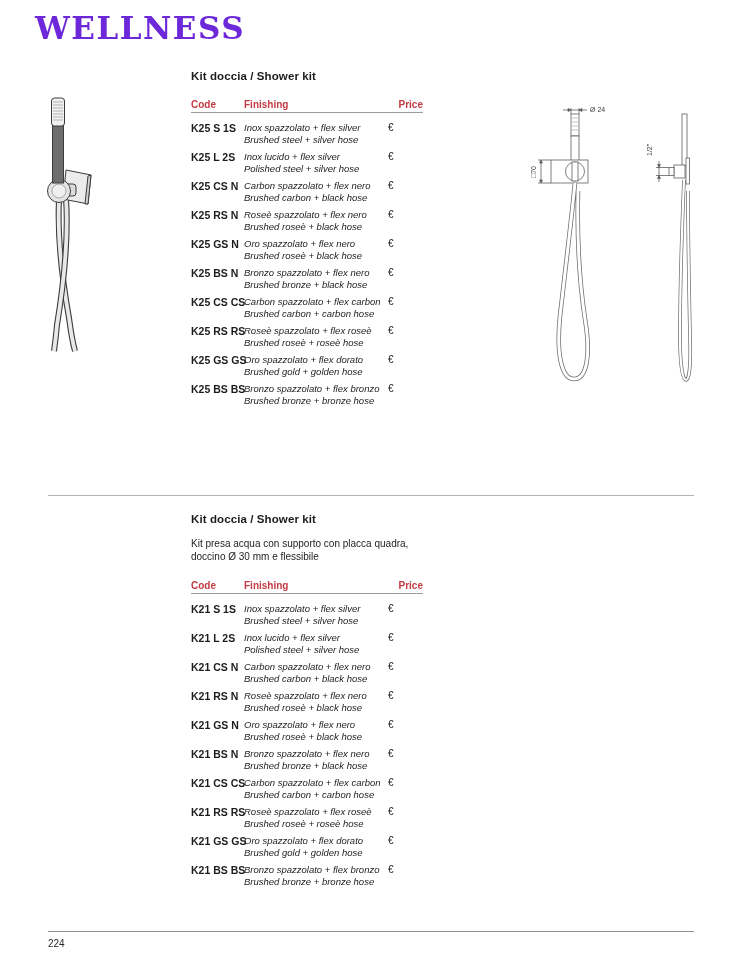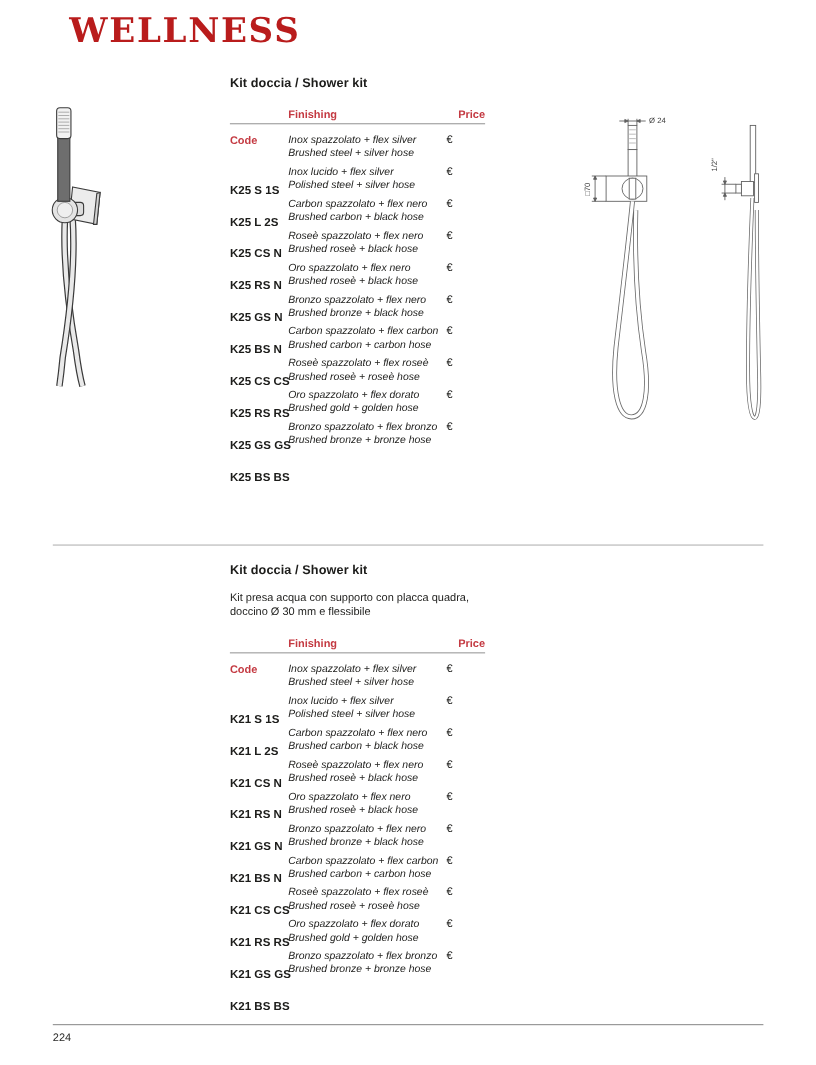--- a/index.html
+++ b/index.html
@@ -1,48 +1,48 @@
 <!DOCTYPE html>
 <html><head>
 <meta charset="utf-8">
 <style>
   * { margin:0; padding:0; box-sizing:border-box; }
   html,body { background:#ffffff; }
   body { font-family:"Liberation Sans", sans-serif; color:#1c1c1a; }
   .page { position:relative; width:742px; height:968px; background:#fff; overflow:hidden; }
 
   .page-title {
-    position:absolute; left:63px; top:10px;
+    position:absolute; left:35px; top:10px;
     font-family:"DejaVu Serif", serif; font-weight:bold;
-    font-size:31px; letter-spacing:1.5px; color:#b91c1c;
+    font-size:31px; letter-spacing:1.5px; color:#6d28d9;
   }
 
   .section { position:absolute; left:0; width:742px; }
   .sec1 { top:0; height:495px; }
   .sec2 { top:443px; height:495px; }
 
   .illus { position:absolute; }
-  .sec-body { position:absolute; left:209px; width:232px; }
+  .sec-body { position:absolute; left:191px; width:232px; }
   .sec1 .sec-body { top:70px; }
   .sec2 .sec-body { top:70px; }
 
   .sec-heading { font-size:11.5px; font-weight:bold; letter-spacing:.1px; margin-bottom:13px; }
   .desc { font-size:10px; line-height:12.5px; margin-bottom:5px; color:#232321; }
 
   .ktable { margin-top:17px; }
   .thead {
     position:relative; height:14px; font-size:10px; font-weight:bold;
     border-bottom:1px solid #9b9b9b; padding-bottom:6px; margin-bottom:9px;
   }
-  .thead .h-code { position:absolute; left:0; top:0;margin-top:24px; }
+  .thead .h-code { position:absolute; left:0; top:0; }
   .thead .h-fin  { position:absolute; left:53px; top:0; }
   .thead .h-price{ position:absolute; right:0; top:0; }
 
   .trow { position:relative; min-height:23px; margin-bottom:6px; }
-  .tcode { position:absolute; left:0; top:0; font-size:10.5px; font-weight:bold; white-space:nowrap;margin-top:45px; }
+  .tcode { position:absolute; left:0; top:0; font-size:10.5px; font-weight:bold; white-space:nowrap; }
   .tfin  { margin-left:53px; width:146px; font-size:9.5px; line-height:11.5px; color:#232321;font-style:italic; }
   .tprice{ position:absolute; left:197px; top:0; font-size:10px; color:#232321; }
 
   .divider { position:absolute; left:48px; width:646px; height:0; border-top:1px solid #b3b3b3; }
   .mid-divider { top:495px; }
   .footer-line { top:931px; border-top:1px solid #8f8f8f; }
   .page-number { position:absolute; left:48px; top:938px; font-size:10px; color:#2a2a28; }
 
   .tech { position:absolute; }
   svg text { font-family:"Liberation Sans", sans-serif; }

